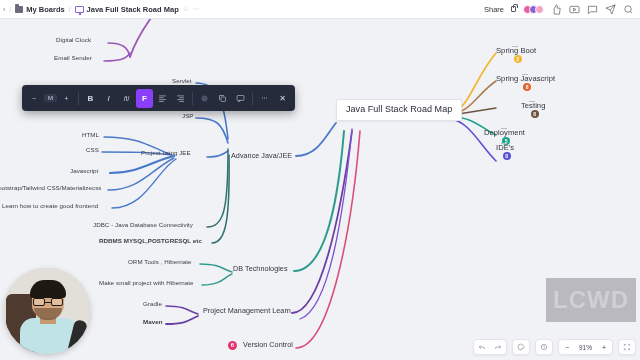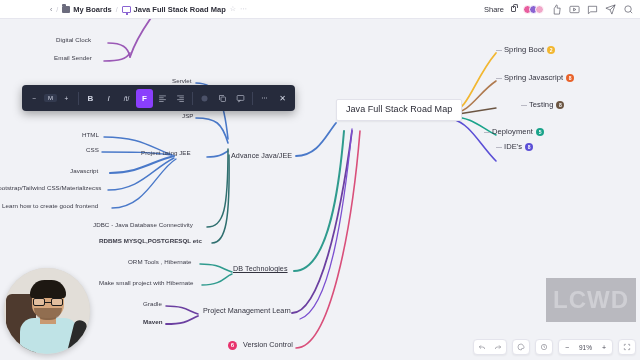--- a/index.html
+++ b/index.html
@@ -8,21 +8,21 @@
     width: 640px; height: 360px; overflow: hidden;
     font-family: "Liberation Sans", sans-serif;
     background: #f3f4f8;
   }
   #app { position: relative; width: 640px; height: 360px; background: #eef0f5; }
 
   
   .topbar {
     position: absolute; top: 0; left: 0; width: 640px; height: 19px;
     background: #ffffff; display: flex; align-items: center;
-    border-bottom: 1px solid #e6e6ee; z-index: 40; padding-left: 47px;
+    border-bottom: 1px solid #e6e6ee; z-index: 40;
   }
   .tb-left { display: flex; align-items: center; padding-left: 3px; gap: 4px; }
   .tb-caret { color: #7a7a88; font-size: 7px; }
   .tb-sep { color: #c9c9d4; font-size: 7px; }
   .tb-chip { display: flex; align-items: center; gap: 3px; }
   .tb-chip span.lbl { font-size: 7.5px; color: #2f2f3a; font-weight: bold; white-space: nowrap; }
   .ico-folder { width: 8px; height: 7px; background: #6b6b7d; border-radius: 1px; position: relative; }
   .ico-folder:after { content:""; position:absolute; top:-2px; left:0; width:4px; height:2px; background:#6b6b7d; border-radius:1px 1px 0 0; }
   .ico-board { width: 9px; height: 7px; border: 1.2px solid #8a63d2; border-radius: 1px; position: relative; }
   .ico-board:after { content:""; position:absolute; bottom:-3px; left:3px; width:2px; height:2px; background:#8a63d2; }
@@ -55,21 +55,21 @@
     box-shadow: 0 1px 2px rgba(0,0,0,.06);
   }
   .node.mid { font-size: 7.2px; color:#33333f; }
   .node.rt { font-size: 7.6px; color:#33333f; }
 
   .badge {
     display:inline-block; width:8px; height:8px; border-radius:50%;
     color:#fff; font-size:5px; font-weight:bold; text-align:center;
     line-height:8px; vertical-align:middle; margin-left:3px;
   }
-  .rt-row { position:absolute; display:flex; align-items:center; }
+  .rt-row { position:absolute; display:flex; align-items:center;flex-direction:column; }
   .rt-dash { width:6px; height:1px; background:#b9b9c4; margin-right:2px; }
 
   .vc-dot {
     position:absolute; width:9px; height:9px; border-radius:50%;
     background:#e8336d; color:#fff; font-size:6px; font-weight:bold;
     text-align:center; line-height:9px;
   }
 
   
   .edit-node {
@@ -245,21 +245,21 @@
     <div class="node" style="left:93px; top:203px;">JDBC - Java Database Connectivity</div>
     <div class="node bold" style="left:99px; top:219px;">RDBMS MYSQL,POSTGRESQL etc</div>
     <div class="node" style="left:128px; top:240px;">ORM Tools , Hibernate</div>
     <div class="node" style="left:99px; top:261px;">Make small project with Hibernate</div>
     <div class="node" style="left:143px; top:282px;">Gradle</div>
     <div class="node bold" style="left:143px; top:300px;">Maven</div>
 
     <div class="node" style="left:141px; top:131px;">Project using JEE</div>
 
     <div class="node mid" style="left:231px; top:133px;">Advance Java/JEE</div>
-    <div class="node mid" style="left:233px; top:246px;text-decoration:underline;">DB Technologies</div>
+    <div class="node mid" style="left:233px; top:246px;">DB Technologies</div>
     <div class="node mid" style="left:203px; top:288px;">Project Management Learn</div>
     <div class="vc-dot" style="left:228px; top:322px;">6</div>
     <div class="node mid" style="left:243px; top:322px;">Version Control</div>
 
     <div class="rt-row" style="left:496px; top:27px;">
       <span class="rt-dash"></span>
       <span class="node rt" style="position:static">Spring Boot</span>
       <span class="badge" style="background:#f2b731">2</span>
     </div>
     <div class="rt-row" style="left:496px; top:55px;">

